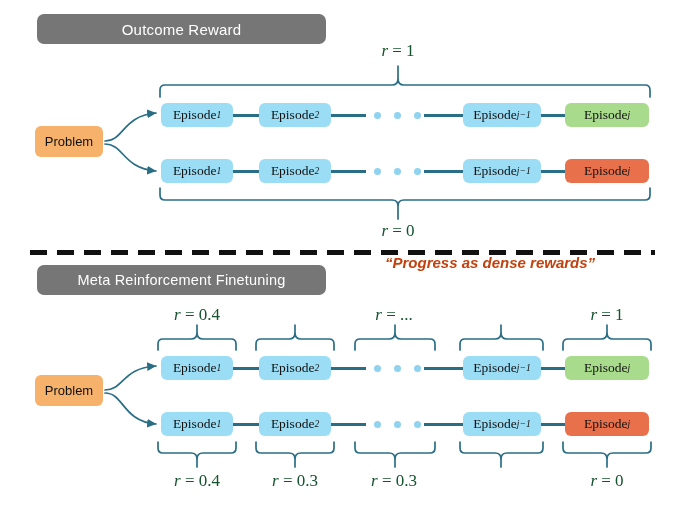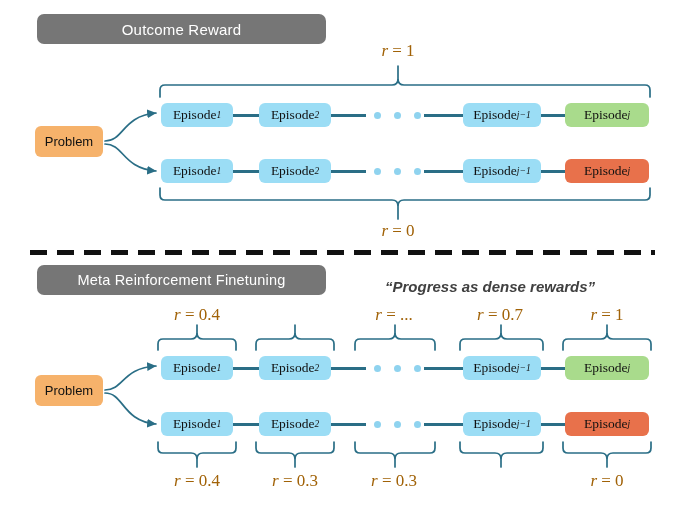--- a/index.html
+++ b/index.html
@@ -8,24 +8,24 @@
 
   #stage{position:absolute;left:0;top:0;width:679px;height:510px;}
 
   
   .banner{position:absolute;background:#767676;color:#ffffff;border-radius:7px;
           display:flex;align-items:center;justify-content:center;
           font-family:"Liberation Sans",sans-serif;font-size:15px;letter-spacing:.2px;}
   #banner-outcome{left:37px;top:14px;width:289px;height:30px;}
   #banner-merf{left:37px;top:265px;width:289px;height:30px;font-size:14.5px;}
 
-  .quote{position:absolute;left:385px;top:272px;width:280px;height:28px;
+  .quote{position:absolute;left:385px;top:248px;width:280px;height:28px;
          display:flex;align-items:center;justify-content:flex-start;
          font-family:"Liberation Sans",sans-serif;font-weight:bold;font-style:italic;
-         font-size:15px;color:#404040;}
+         font-size:15px;color:#c2410c;}
 
   
   #divider{position:absolute;left:30px;top:250px;width:625px;height:5px;
            background:repeating-linear-gradient(to right,#111111 0px,#111111 17px,
                       rgba(0,0,0,0) 17px,rgba(0,0,0,0) 27px);}
 
   
   .ebox{position:absolute;height:24px;border-radius:6px;
         display:flex;align-items:center;justify-content:center;
         font-family:"Liberation Serif",serif;font-size:13.5px;color:#111111;
@@ -38,21 +38,21 @@
   .pbox{position:absolute;width:68px;height:31px;background:#F6B26B;border-radius:6px;
         display:flex;align-items:center;justify-content:center;
         font-family:"Liberation Sans",sans-serif;font-size:13px;color:#111111;}
 
   
   .link{position:absolute;height:3px;background:#2A6E86;}
   .dot{position:absolute;width:7px;height:7px;border-radius:50%;background:#8FD3EF;}
 
   
   .rlab{position:absolute;font-family:"Liberation Serif",serif;font-size:17px;
-        color:#a16207;white-space:nowrap;text-align:center;}
+        color:#14532d;white-space:nowrap;text-align:center;}
   .rlab i{font-style:italic;}
 
   svg.ov{position:absolute;left:0;top:0;width:679px;height:510px;overflow:visible;
          pointer-events:none;}
 </style>
 </head>
 <body>
 
 <div id="stage">
 
@@ -166,21 +166,20 @@
     <span>Episode</span>
       <sub>j−1</sub>
     </div>
   <div class="ebox red" style="left:565px;top:412px;width:84px">
     <span>Episode</span>
       <sub>j</sub>
     </div>
 
   <div class="rlab" style="left:147px;top:305px;width:100px"><i>r</i> = 0.4</div>
   <div class="rlab" style="left:344px;top:305px;width:100px"><i>r</i> =  ...</div>
-  <div class="rlab" style="left:450px;top:305px;width:100px"><i>r</i> = 0.7</div>
   <div class="rlab" style="left:557px;top:305px;width:100px"><i>r</i> = 1</div>
 
   <div class="rlab" style="left:147px;top:471px;width:100px"><i>r</i> = 0.4</div>
   <div class="rlab" style="left:245px;top:471px;width:100px"><i>r</i> = 0.3</div>
   <div class="rlab" style="left:344px;top:471px;width:100px"><i>r</i> = 0.3</div>
   <div class="rlab" style="left:557px;top:471px;width:100px"><i>r</i> = 0</div>
 
   <svg class="ov" viewBox="0 0 679 510">
     <defs>
       <marker id="ah" markerWidth="7" markerHeight="7" refX="5.2" refY="2.6" orient="auto" markerUnits="strokeWidth">

